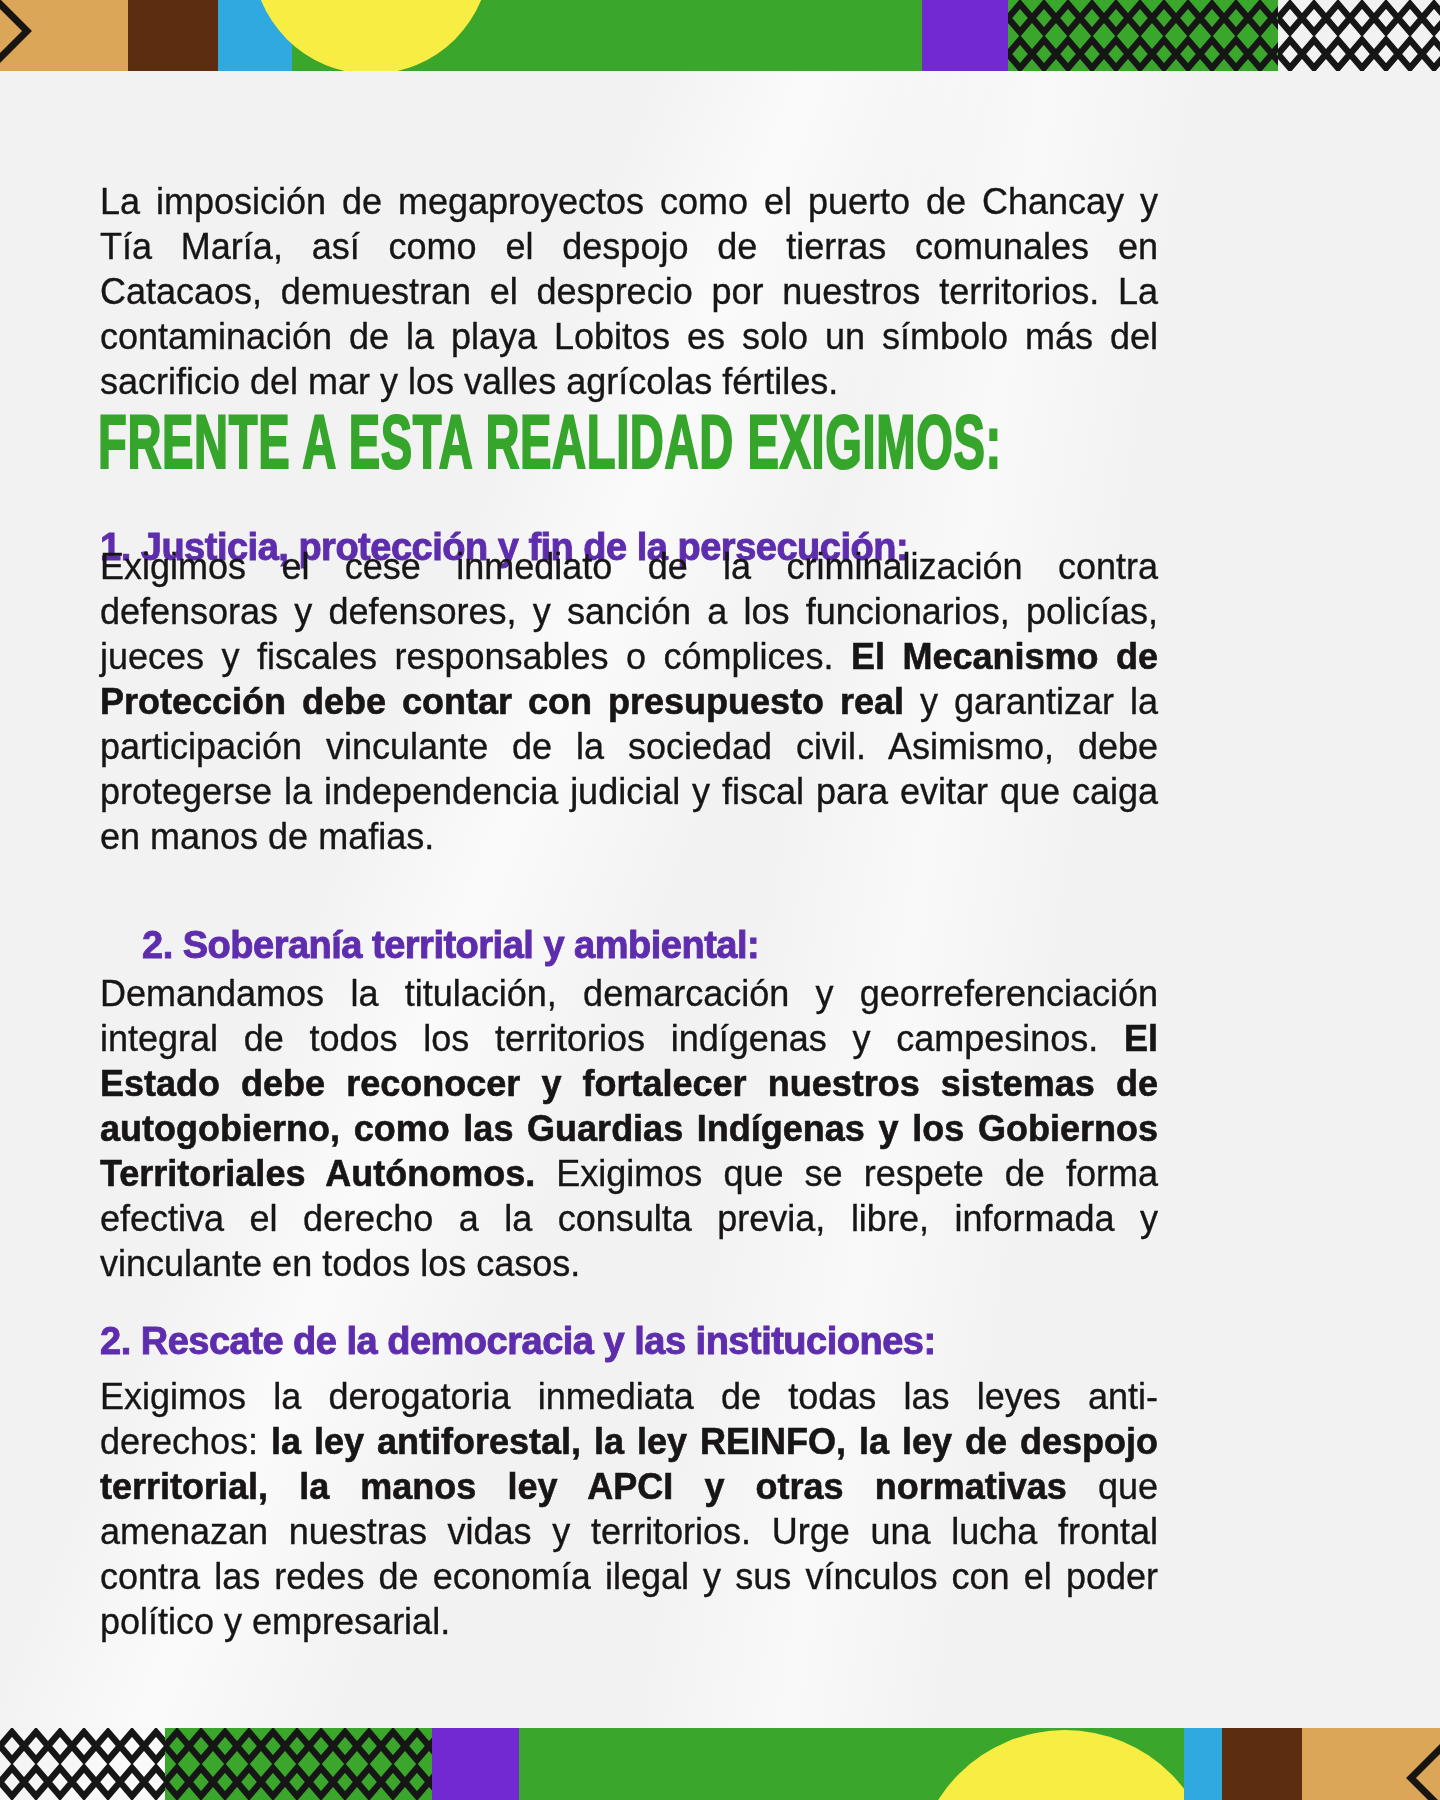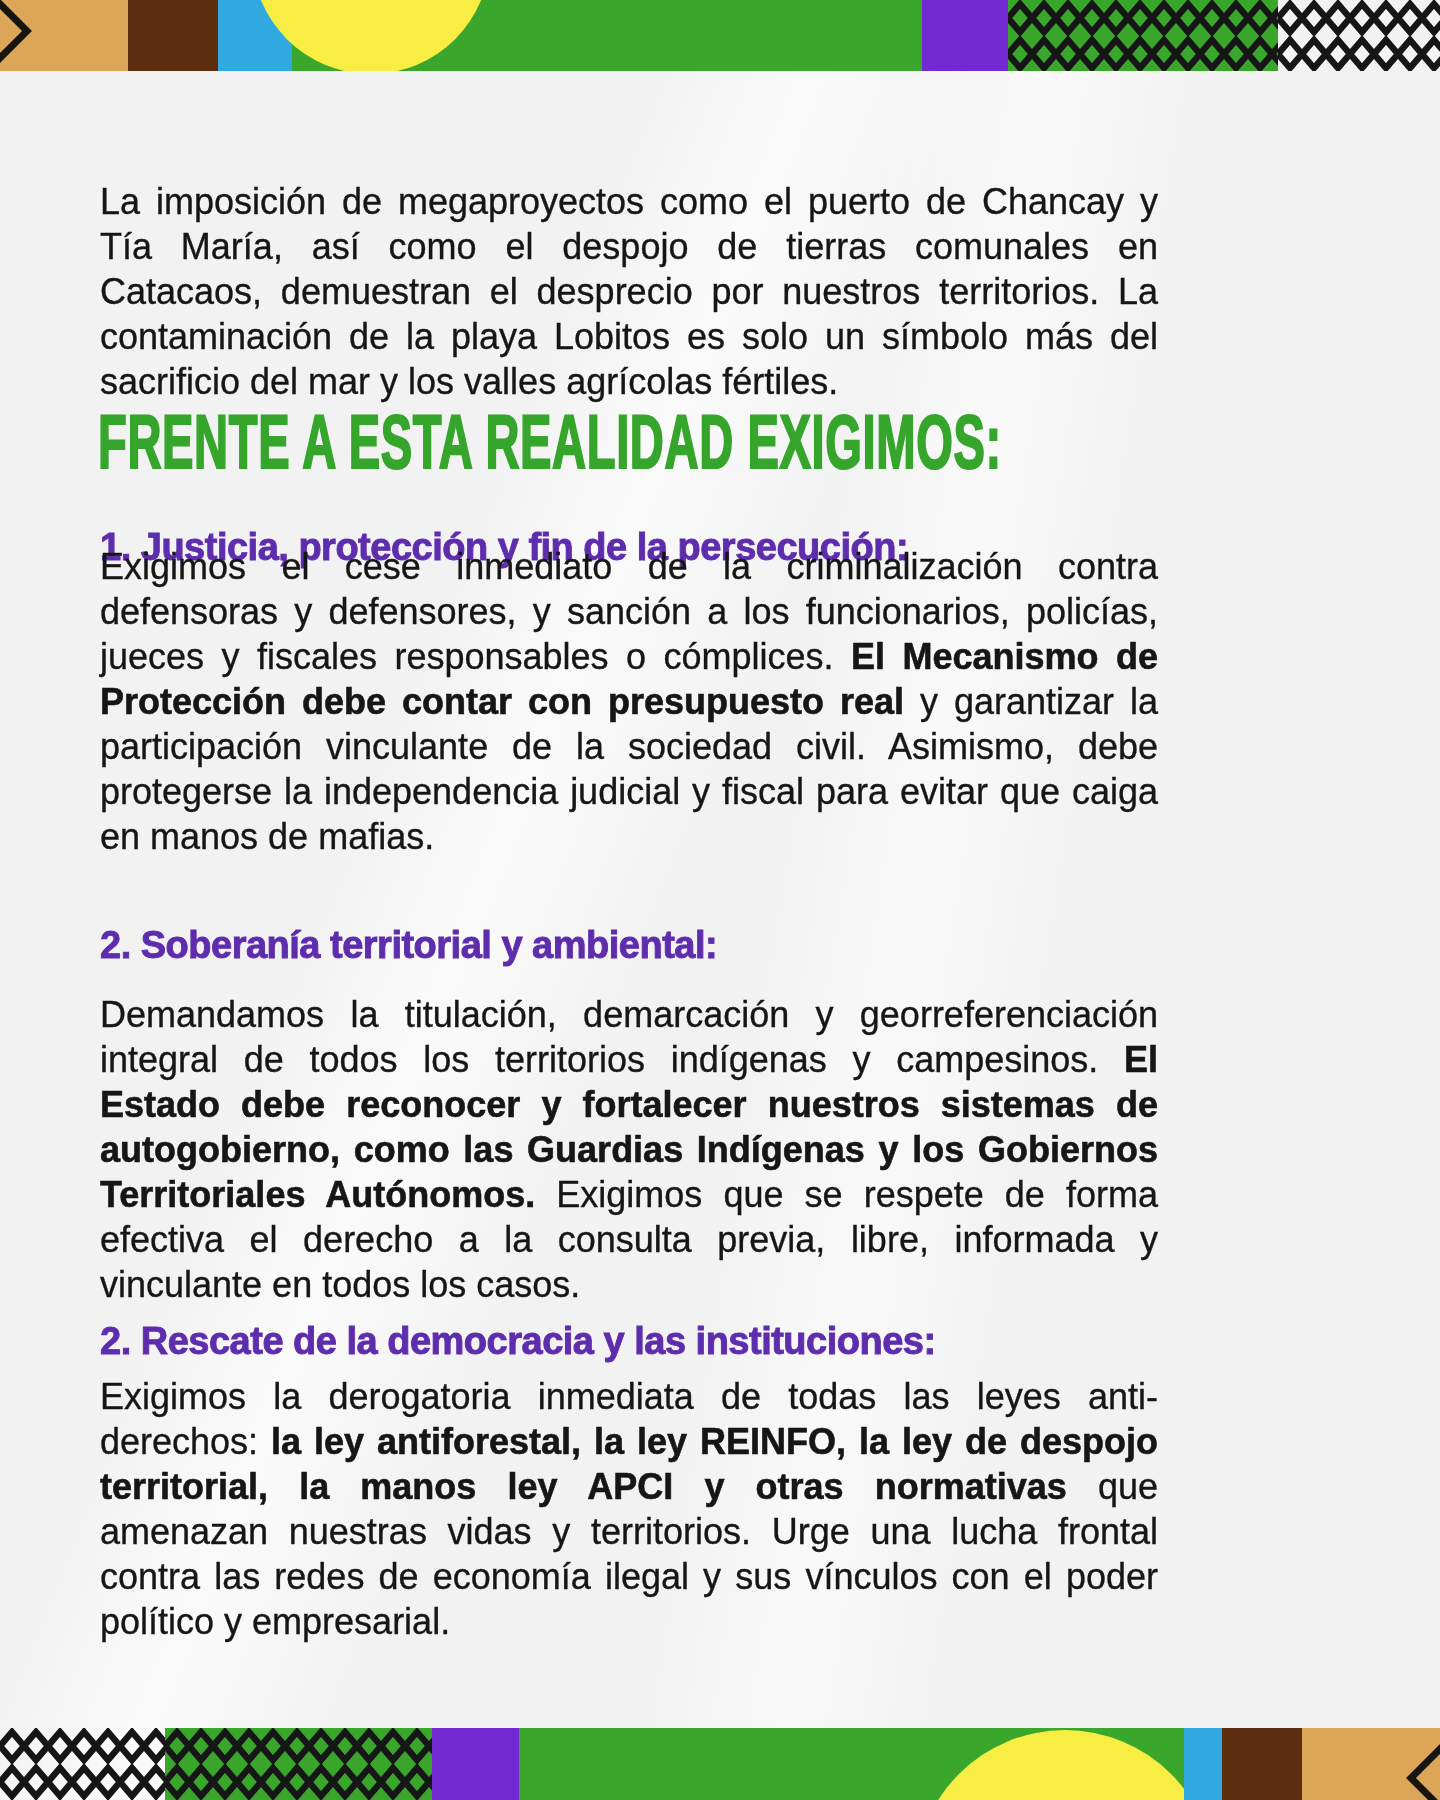--- a/index.html
+++ b/index.html
@@ -52,21 +52,21 @@
     letter-spacing:1px;
     transform:scaleX(.62);transform-origin:left center;
   }
   .sec-heading{
     position:absolute;left:0;margin:0;white-space:nowrap;
     font-size:38px;line-height:1;font-weight:700;letter-spacing:-0.5px;
     color:var(--purple-heading,#5e2dad);
     -webkit-text-stroke:.9px var(--purple-heading,#5e2dad);
   }
   .h-s1{top:528px;}  .b-s1{top:544px;}
-  .h-s2{top:926px;}  .b-s2{top:992px;}
+  .h-s2{top:926px;margin-left:42px;}  .b-s2{top:971px;}
   .h-s3{top:1322px;} .b-s3{top:1374px;}
 </style>
 </head>
 <body>
 
 <div class="poster">
 
   <div class="bar bar-top">
     <div class="seg tan" style="left:0;width:128px;">
       <div class="diamond diamond-left"></div>

